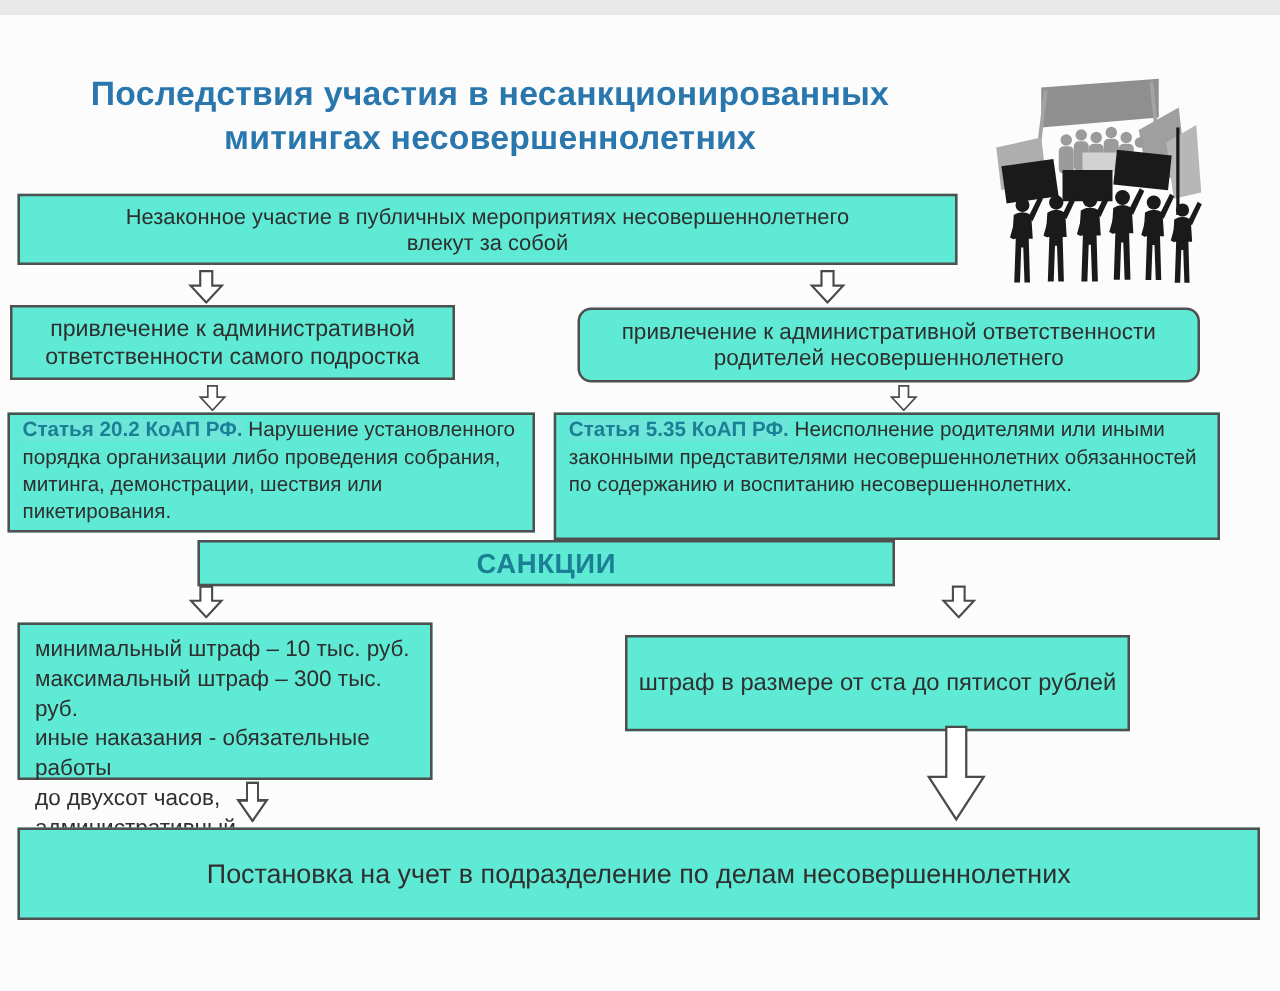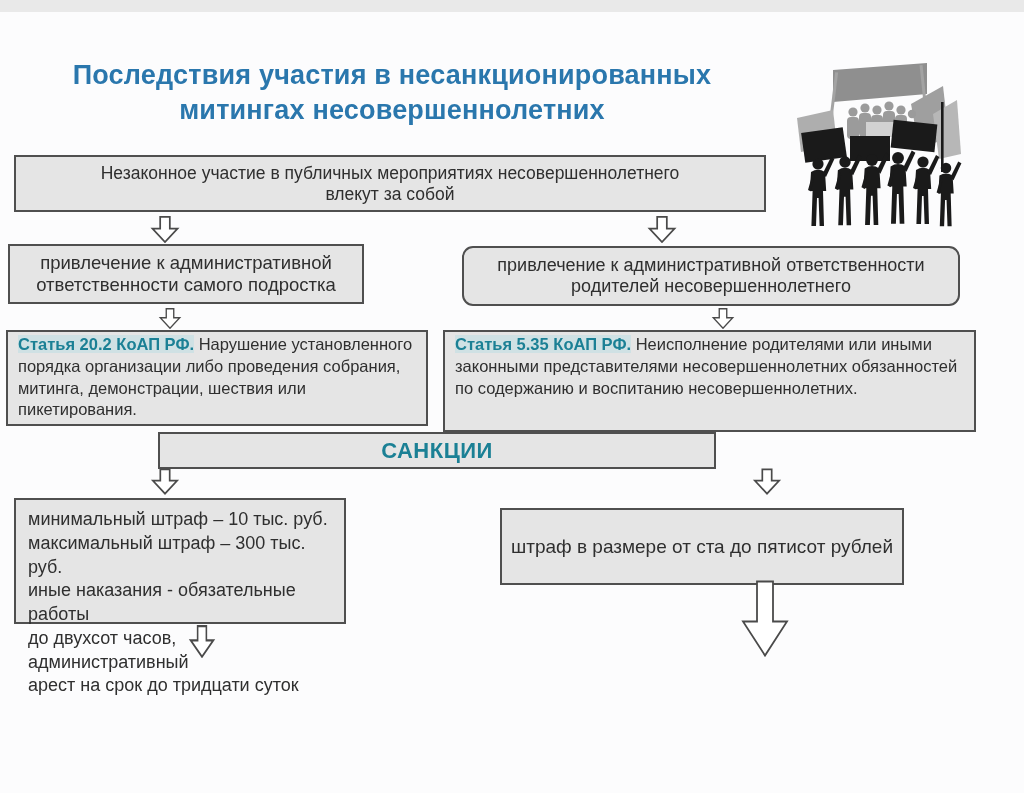--- a/index.html
+++ b/index.html
@@ -16,21 +16,21 @@
     position:relative;width:1024px;height:793px;background:var(--bg-color);
     overflow:hidden;margin:12px auto;
   }
   .title{
     position:absolute;left:18px;top:46px;width:748px;
     font-size:27px;font-weight:bold;color:var(--title-color);
     text-align:center;line-height:1.3;white-space:pre-line;
     letter-spacing:0.2px;
   }
   .box{
-    position:absolute;background:#e5e5e5;border:2px solid var(--border-color);
+    position:absolute;background:#5eead4;border:2px solid var(--border-color);
     color:var(--text-color);display:flex;align-items:center;justify-content:center;
   }
   .box .txt{white-space:pre-line;}
   .center{text-align:center;}
   .root-box{left:14px;top:143px;width:752px;height:57px;font-size:17.5px;}
   .teen-box{left:8px;top:232px;width:356px;height:60px;font-size:18.5px;}
   .parent-box{left:462px;top:234px;width:498px;height:60px;font-size:18px;border-radius:11px;}
   .article-box{align-items:flex-start;justify-content:flex-start;text-align:left;
     font-size:16.5px;line-height:1.32;padding:2px 10px;display:block;}
   .article-teen{left:6px;top:318px;width:422px;height:96px;}
@@ -159,14 +159,17 @@
     <span class="txt">штраф в размере от ста до пятисот рублей</span>
   </div>
 
   <svg class="arrow" style="left:188px;top:613px" width="28" height="33" viewBox="0 0 32 28" preserveAspectRatio="none">
       <polygon points="11,1 21,1 21,13 29,13 16,27 3,13 11,13"></polygon>
     </svg>
   <svg class="arrow" style="left:737px;top:567px" width="56" height="79" viewBox="0 0 56 78">
       <polygon points="20,2 36,2 36,42 50,42 28,76 6,42 20,42"></polygon>
     </svg>
 
+  <div class="box outcome-box center">
+    <span class="txt">Постановка на учет в подразделение по делам несовершеннолетних</span>
+  </div>
 
 </div>
 
 </body></html>

